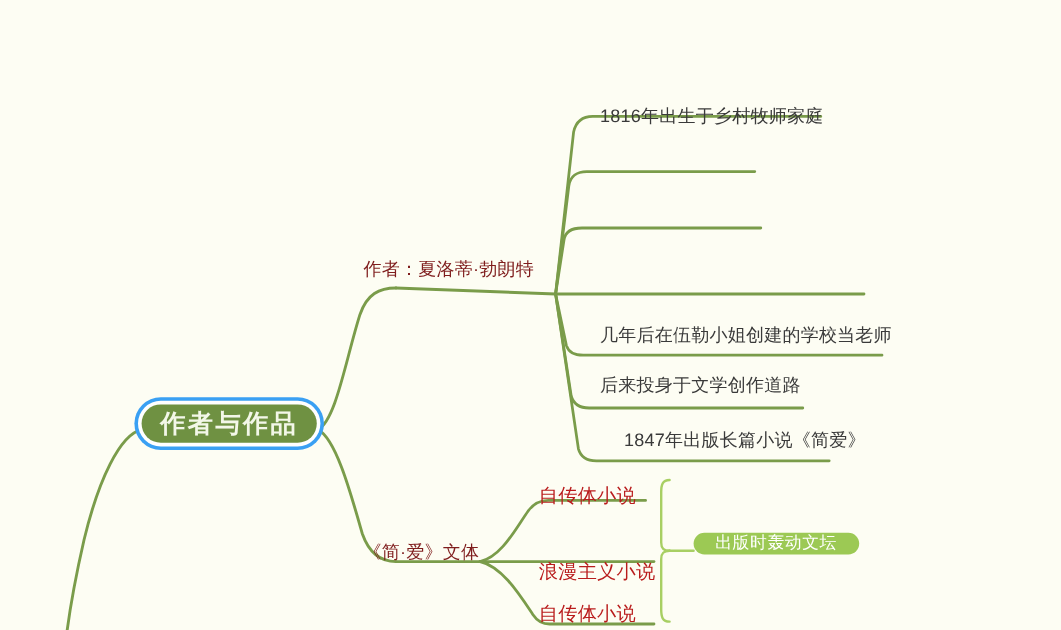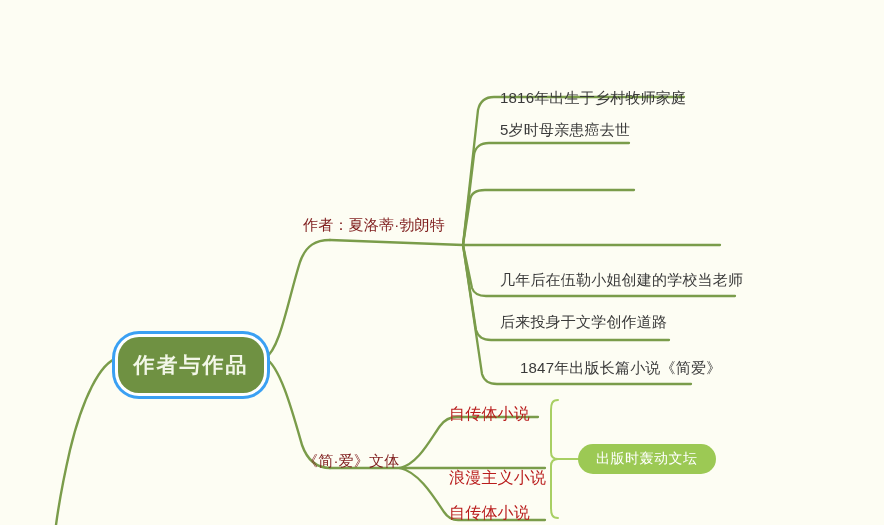--- a/index.html
+++ b/index.html
@@ -49,41 +49,41 @@
     font-size: 16px;
     line-height: 1.2;
     white-space: nowrap;
     letter-spacing: 0.2px;
   }
   #center-node {
     position: absolute;
     left: 118px;
     top: 337px;
     width: 146px;
-    height: 56px;
+    height: 32px;
     background: #6f9142;
     border-radius: 21px;
     box-sizing: border-box;
     box-shadow: 0 0 0 3px #ffffff, 0 0 0 6px #3aa0f3;
     display: flex;
     align-items: center;
     justify-content: center;
   }
   #center-node-label {
     color: #f3f7e8;
     font-size: 21px;
     font-weight: bold;
     letter-spacing: 2px;
     white-space: nowrap;
   }
   #callout-pill {
     position: absolute;
     left: 578px;
     top: 444px;
-    height: 30px;
+    height: 18px;
     padding: 0 18px;
     background: #9cc954;
     border-radius: 15px;
     display: flex;
     align-items: center;
     justify-content: center;
   }
   #callout-pill-label {
     color: #ffffff;
     font-size: 14px;
@@ -136,21 +136,20 @@
   <div id="center-node">
     <span id="center-node-label">作者与作品</span>
   </div>
 
   <div class="node-label" style="left:303px; top:216px;">作者：夏洛蒂·勃朗特</div>
 
   <div class="node-label" style="left:303px; top:452px;">《简·爱》文体</div>
 
   <div class="leaf-label" style="left:500px; top:89px;">1816年出生于乡村牧师家庭</div>
 
-  <div class="leaf-label" style="left:500px; top:121px;">5岁时母亲患癌去世</div>
 
 
 
   <div class="leaf-label" style="left:500px; top:313px;">后来投身于文学创作道路</div>
 
   <div class="leaf-label" style="left:500px; top:271px;">几年后在伍勒小姐创建的学校当老师</div>
 
   <div class="leaf-label" style="left:520px; top:359px;">1847年出版长篇小说《简爱》</div>
 
   <div class="style-label" style="left:449px; top:404px;">自传体小说</div>

